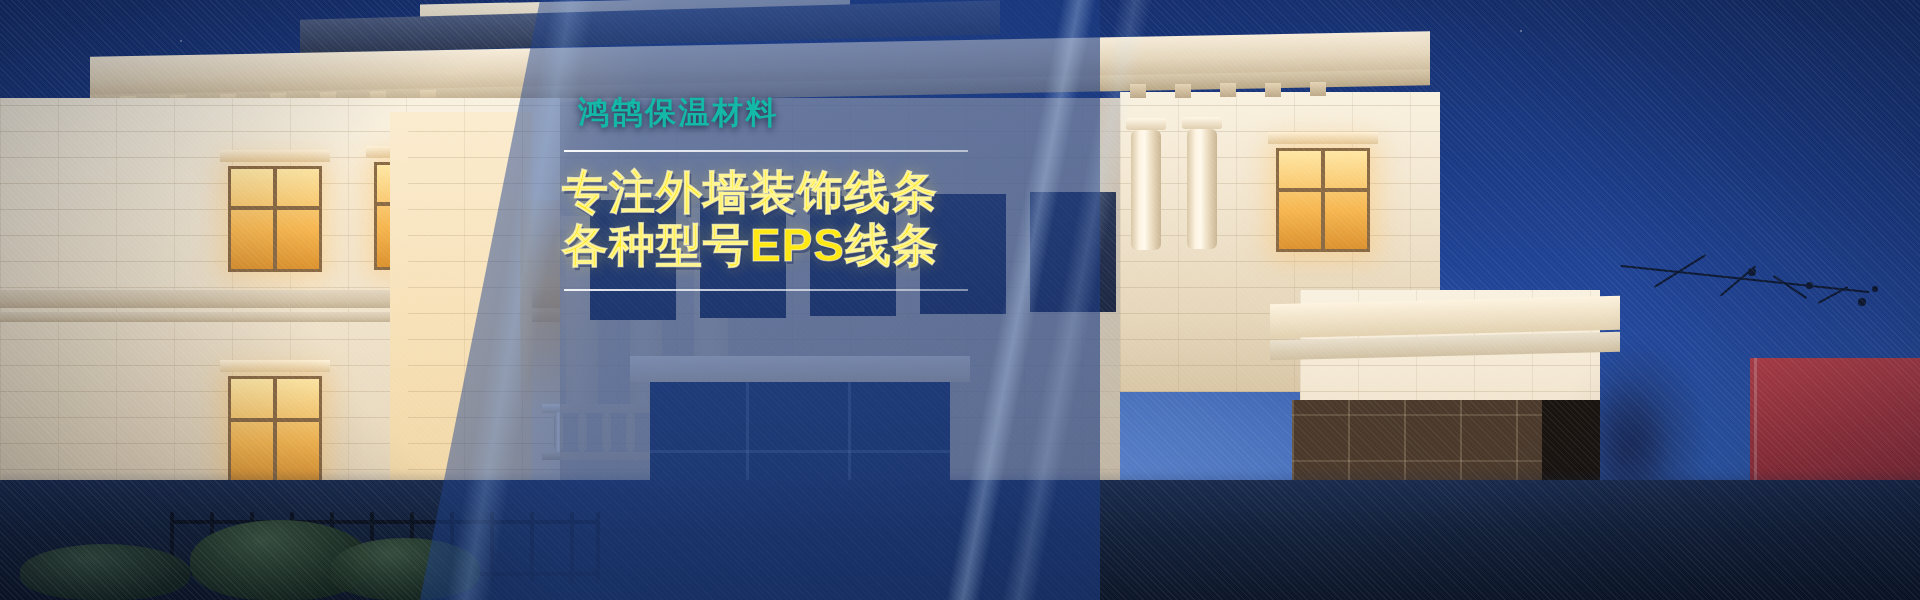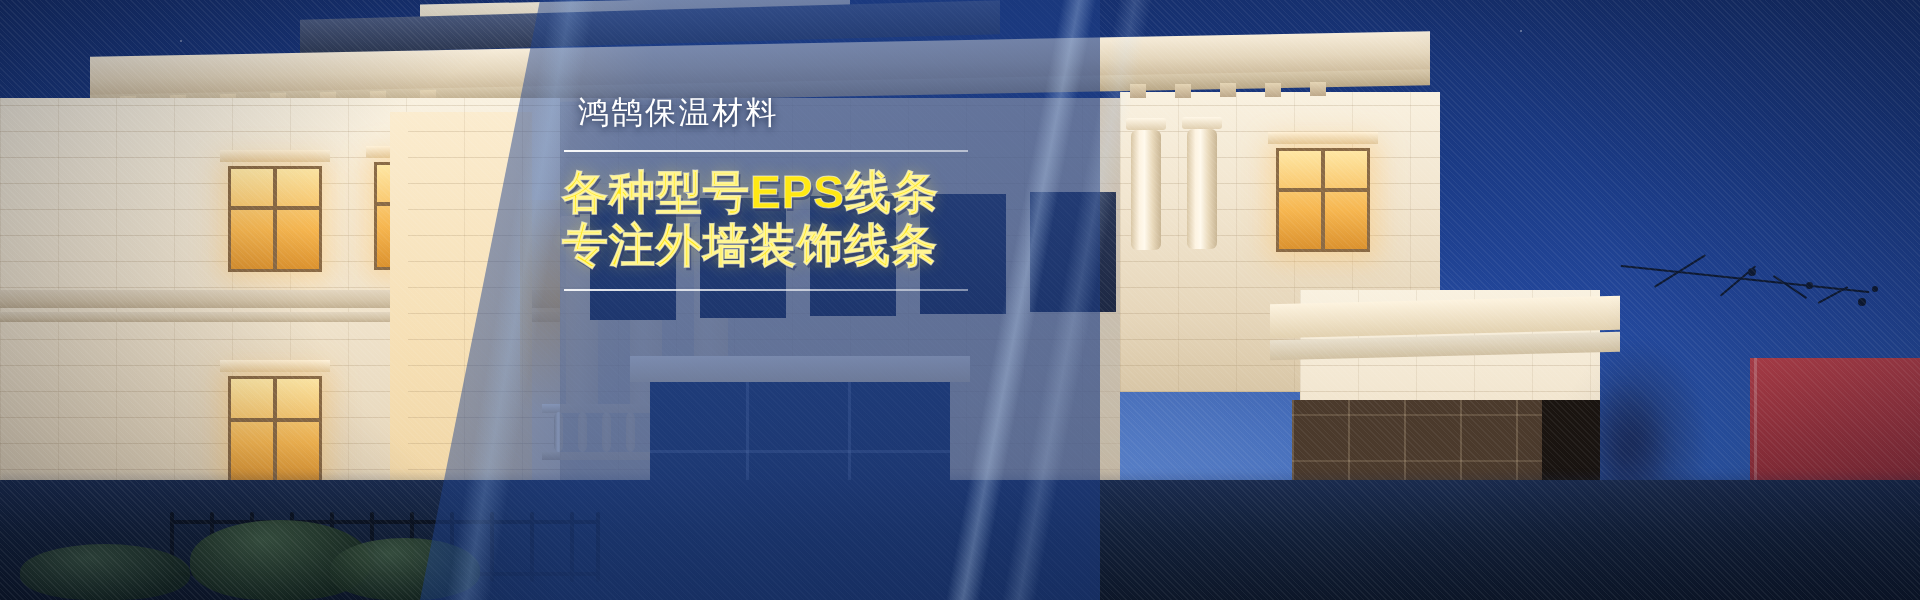--- a/index.html
+++ b/index.html
@@ -155,21 +155,21 @@
     background:linear-gradient(100deg, rgba(34,72,150,.00) 0%, rgba(34,72,150,.30) 24%, rgba(31,66,141,.58) 55%, rgba(28,60,132,.62) 100%);
     clip-path:polygon(540px 0, 1100px 0, 1100px 600px, 420px 600px);}
   .panel-streak{position:absolute;top:0;width:34px;height:600px;
     background:linear-gradient(90deg, rgba(190,215,250,.00), rgba(205,228,255,.30), rgba(190,215,250,.00));}
   .panel-edge{position:absolute;top:0;left:0;width:1920px;height:600px;
     background:linear-gradient(100deg, rgba(120,165,225,0) 27.2%, rgba(175,210,250,.20) 28.2%, rgba(120,165,225,0) 29.4%);}
 
   
   .copy{position:absolute;left:562px;top:96px;width:470px;z-index:40;}
   .brand{
-    font-size:31px;color:#ffffff;letter-spacing:2.5px;font-weight:400;
+    font-size:31px;color:#14b8a6;letter-spacing:2.5px;font-weight:700;
     text-shadow:0 2px 7px rgba(10,22,50,.8);
     padding-left:16px;line-height:1.1;
   }
   .rule{height:2px;margin:20px 0 14px 2px;width:404px;
     background:linear-gradient(90deg,rgba(255,255,255,.95),rgba(255,255,255,.55));}
   .rule.bottom{margin:16px 0 16px 2px;width:404px;
     background:linear-gradient(90deg,rgba(255,255,255,.9),rgba(255,255,255,.45));}
   .headline{
     font-weight:bold;font-size:46px;line-height:1.16;letter-spacing:1px;
     color:#ffe814;
@@ -411,21 +411,21 @@
     <div class="panel-streak" style="left:1004px;transform:skewX(-11deg)"></div>
     <div class="panel-streak" style="left:1060px;transform:skewX(-11deg);opacity:.55"></div>
   </div>
 
   <div class="copy">
 
     <div class="brand">鸿鹄保温材料</div>
 
     <div class="rule"></div>
 
+    <div class="headline">专注外墙装饰线条</div>
+
     <div class="headline">各种型号EPS线条</div>
 
-    <div class="headline">专注外墙装饰线条</div>
-
     <div class="rule bottom"></div>
 
   </div>
 
 </div>
 
 </body></html>

